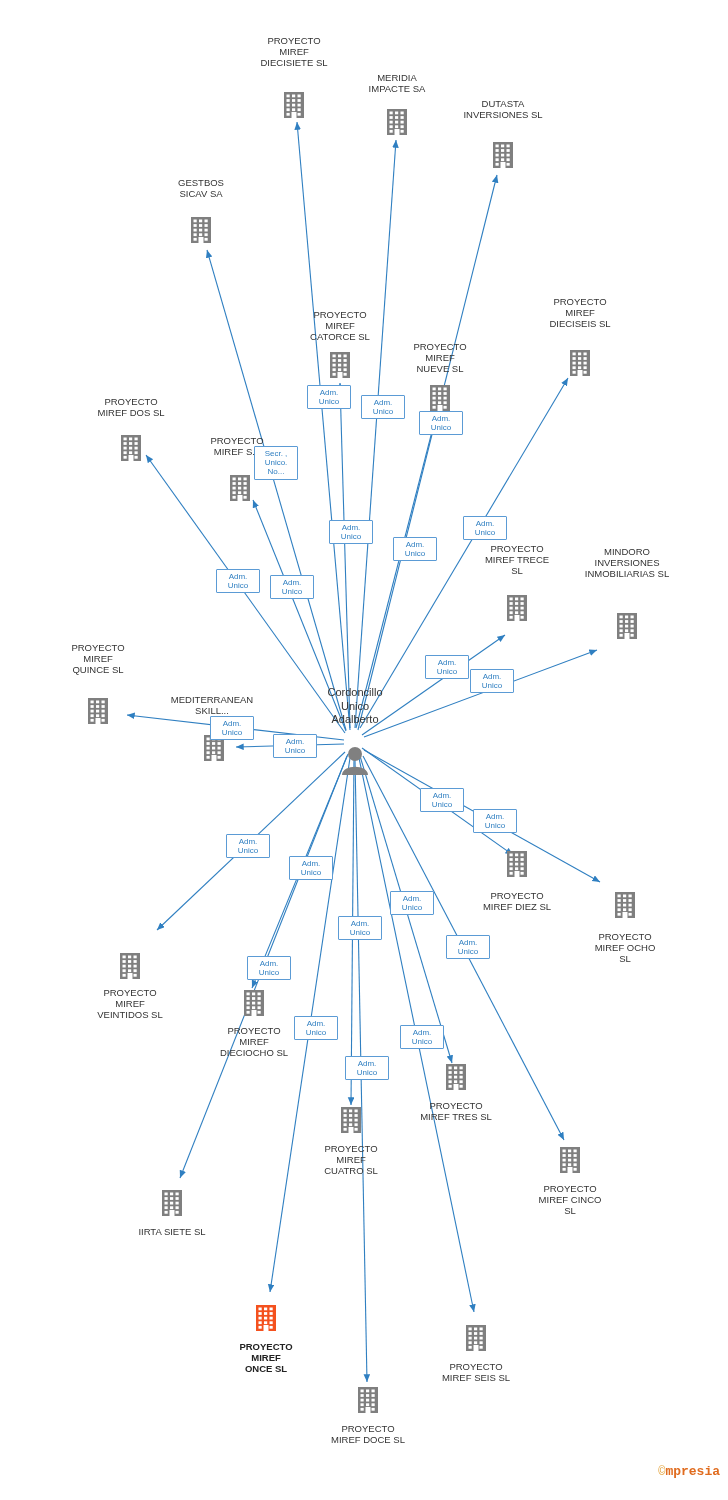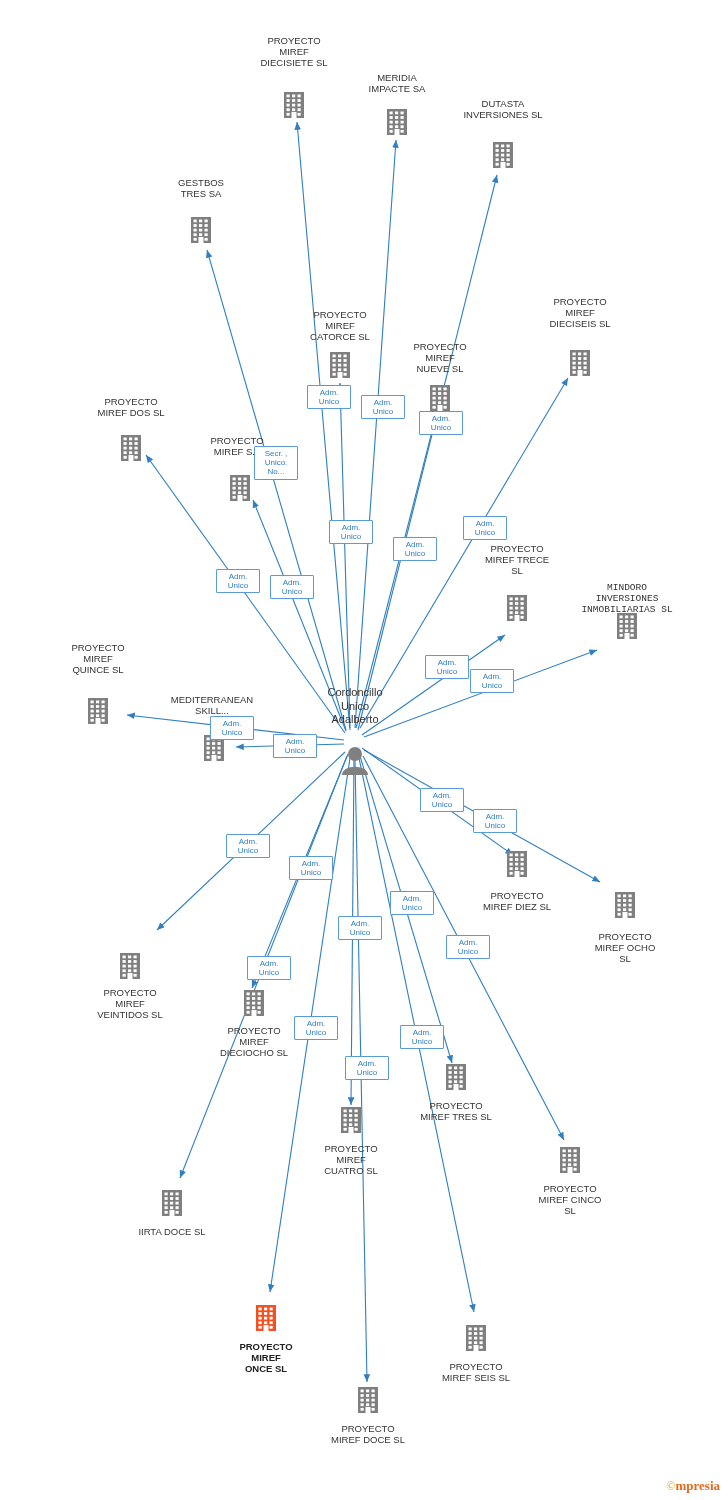--- a/index.html
+++ b/index.html
@@ -66,24 +66,24 @@
     font-size: 8px;
     line-height: 1.15;
     padding: 2px 3px;
     text-align: center;
     white-space: pre-line;
     border-radius: 1px;
   }
   .watermark {
     position: absolute;
     right: 8px;
-    bottom: 6px;
+    bottom: 21px;
     font-size: 13px;
     color: #9b9b9b;
-    font-family: Liberation Serif, serif;
+    font-family: Liberation Mono, monospace;
   }
   .watermark .c {
     color: #e3a33a;
     font-size: 12px;
   }
   .watermark .e {
     color: #e06c1f;
     font-weight: bold;
   }
 </style>
@@ -204,21 +204,21 @@
           <rect x="16.5" y="13.7" width="3.2" height="2.8" fill="#ffffff"></rect>
           <rect x="5.5" y="18.299999999999997" width="3.2" height="2.8" fill="#ffffff"></rect>
           <rect x="11" y="18.299999999999997" width="3.2" height="2.8" fill="#ffffff"></rect>
           <rect x="16.5" y="18.299999999999997" width="3.2" height="2.8" fill="#ffffff"></rect>
           <rect x="5.5" y="22.9" width="3.2" height="2.8" fill="#ffffff"></rect>
           <rect x="11" y="22.9" width="3.2" height="2.8" fill="#ffffff"></rect>
           <rect x="16.5" y="22.9" width="3.2" height="2.8" fill="#ffffff"></rect>
           <rect x="10.5" y="22" width="5" height="6" fill="#ffffff"></rect>
         </svg></div>
       <div class="node" style="left: 131px; top: 176px; width: 140px;"><span class="lbl">GESTBOS
-TRES SA</span></div>
+SICAV SA</span></div>
       <div class="node" style="left: 327px; top: 350px; width: 26px;"><svg width="26" height="30" viewBox="0 0 26 30" class="bldg">
           <rect x="3" y="2" width="20" height="26" fill="#7f7f7f"></rect>
           <rect x="5.5" y="4.5" width="3.2" height="2.8" fill="#ffffff"></rect>
           <rect x="11" y="4.5" width="3.2" height="2.8" fill="#ffffff"></rect>
           <rect x="16.5" y="4.5" width="3.2" height="2.8" fill="#ffffff"></rect>
           <rect x="5.5" y="9.1" width="3.2" height="2.8" fill="#ffffff"></rect>
           <rect x="11" y="9.1" width="3.2" height="2.8" fill="#ffffff"></rect>
           <rect x="16.5" y="9.1" width="3.2" height="2.8" fill="#ffffff"></rect>
           <rect x="5.5" y="13.7" width="3.2" height="2.8" fill="#ffffff"></rect>
           <rect x="11" y="13.7" width="3.2" height="2.8" fill="#ffffff"></rect>
@@ -354,21 +354,21 @@
           <rect x="11" y="13.7" width="3.2" height="2.8" fill="#ffffff"></rect>
           <rect x="16.5" y="13.7" width="3.2" height="2.8" fill="#ffffff"></rect>
           <rect x="5.5" y="18.299999999999997" width="3.2" height="2.8" fill="#ffffff"></rect>
           <rect x="11" y="18.299999999999997" width="3.2" height="2.8" fill="#ffffff"></rect>
           <rect x="16.5" y="18.299999999999997" width="3.2" height="2.8" fill="#ffffff"></rect>
           <rect x="5.5" y="22.9" width="3.2" height="2.8" fill="#ffffff"></rect>
           <rect x="11" y="22.9" width="3.2" height="2.8" fill="#ffffff"></rect>
           <rect x="16.5" y="22.9" width="3.2" height="2.8" fill="#ffffff"></rect>
           <rect x="10.5" y="22" width="5" height="6" fill="#ffffff"></rect>
         </svg></div>
-      <div class="node" style="left: 557px; top: 581px; width: 140px; font-family: Liberation Mono, monospace;"><span class="lbl">MINDORO
+      <div class="node" style="left: 557px; top: 545px; width: 140px;"><span class="lbl">MINDORO
 INVERSIONES
 INMOBILIARIAS SL</span></div>
       <div class="node" style="left: 85px; top: 696px; width: 26px;"><svg width="26" height="30" viewBox="0 0 26 30" class="bldg">
           <rect x="3" y="2" width="20" height="26" fill="#7f7f7f"></rect>
           <rect x="5.5" y="4.5" width="3.2" height="2.8" fill="#ffffff"></rect>
           <rect x="11" y="4.5" width="3.2" height="2.8" fill="#ffffff"></rect>
           <rect x="16.5" y="4.5" width="3.2" height="2.8" fill="#ffffff"></rect>
           <rect x="5.5" y="9.1" width="3.2" height="2.8" fill="#ffffff"></rect>
           <rect x="11" y="9.1" width="3.2" height="2.8" fill="#ffffff"></rect>
           <rect x="16.5" y="9.1" width="3.2" height="2.8" fill="#ffffff"></rect>
@@ -571,21 +571,21 @@
           <rect x="11" y="13.7" width="3.2" height="2.8" fill="#ffffff"></rect>
           <rect x="16.5" y="13.7" width="3.2" height="2.8" fill="#ffffff"></rect>
           <rect x="5.5" y="18.299999999999997" width="3.2" height="2.8" fill="#ffffff"></rect>
           <rect x="11" y="18.299999999999997" width="3.2" height="2.8" fill="#ffffff"></rect>
           <rect x="16.5" y="18.299999999999997" width="3.2" height="2.8" fill="#ffffff"></rect>
           <rect x="5.5" y="22.9" width="3.2" height="2.8" fill="#ffffff"></rect>
           <rect x="11" y="22.9" width="3.2" height="2.8" fill="#ffffff"></rect>
           <rect x="16.5" y="22.9" width="3.2" height="2.8" fill="#ffffff"></rect>
           <rect x="10.5" y="22" width="5" height="6" fill="#ffffff"></rect>
         </svg></div>
-      <div class="node" style="left: 102px; top: 1225px; width: 140px;"><span class="lbl">IIRTA DOCE SL</span></div>
+      <div class="node" style="left: 102px; top: 1225px; width: 140px;"><span class="lbl">IIRTA SIETE SL</span></div>
       <div class="node highlight" style="left: 253px; top: 1303px; width: 26px;"><svg width="26" height="30" viewBox="0 0 26 30" class="bldg">
           <rect x="3" y="2" width="20" height="26" fill="#f4511e"></rect>
           <rect x="5.5" y="4.5" width="3.2" height="2.8" fill="#ffffff"></rect>
           <rect x="11" y="4.5" width="3.2" height="2.8" fill="#ffffff"></rect>
           <rect x="16.5" y="4.5" width="3.2" height="2.8" fill="#ffffff"></rect>
           <rect x="5.5" y="9.1" width="3.2" height="2.8" fill="#ffffff"></rect>
           <rect x="11" y="9.1" width="3.2" height="2.8" fill="#ffffff"></rect>
           <rect x="16.5" y="9.1" width="3.2" height="2.8" fill="#ffffff"></rect>
           <rect x="5.5" y="13.7" width="3.2" height="2.8" fill="#ffffff"></rect>
           <rect x="11" y="13.7" width="3.2" height="2.8" fill="#ffffff"></rect>

